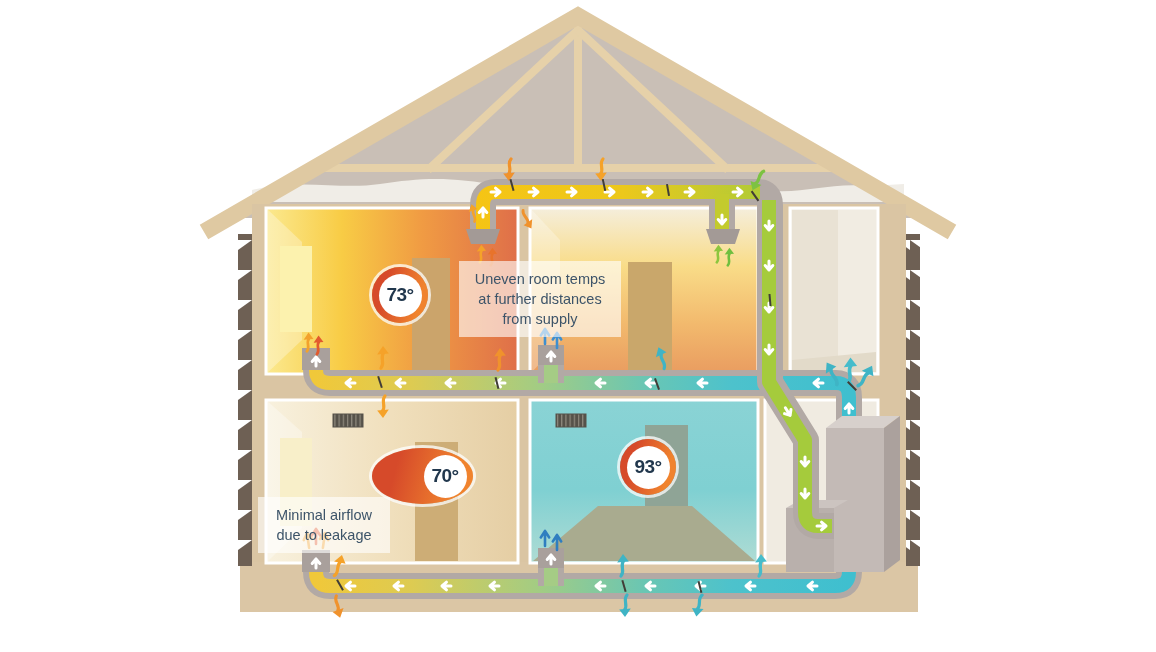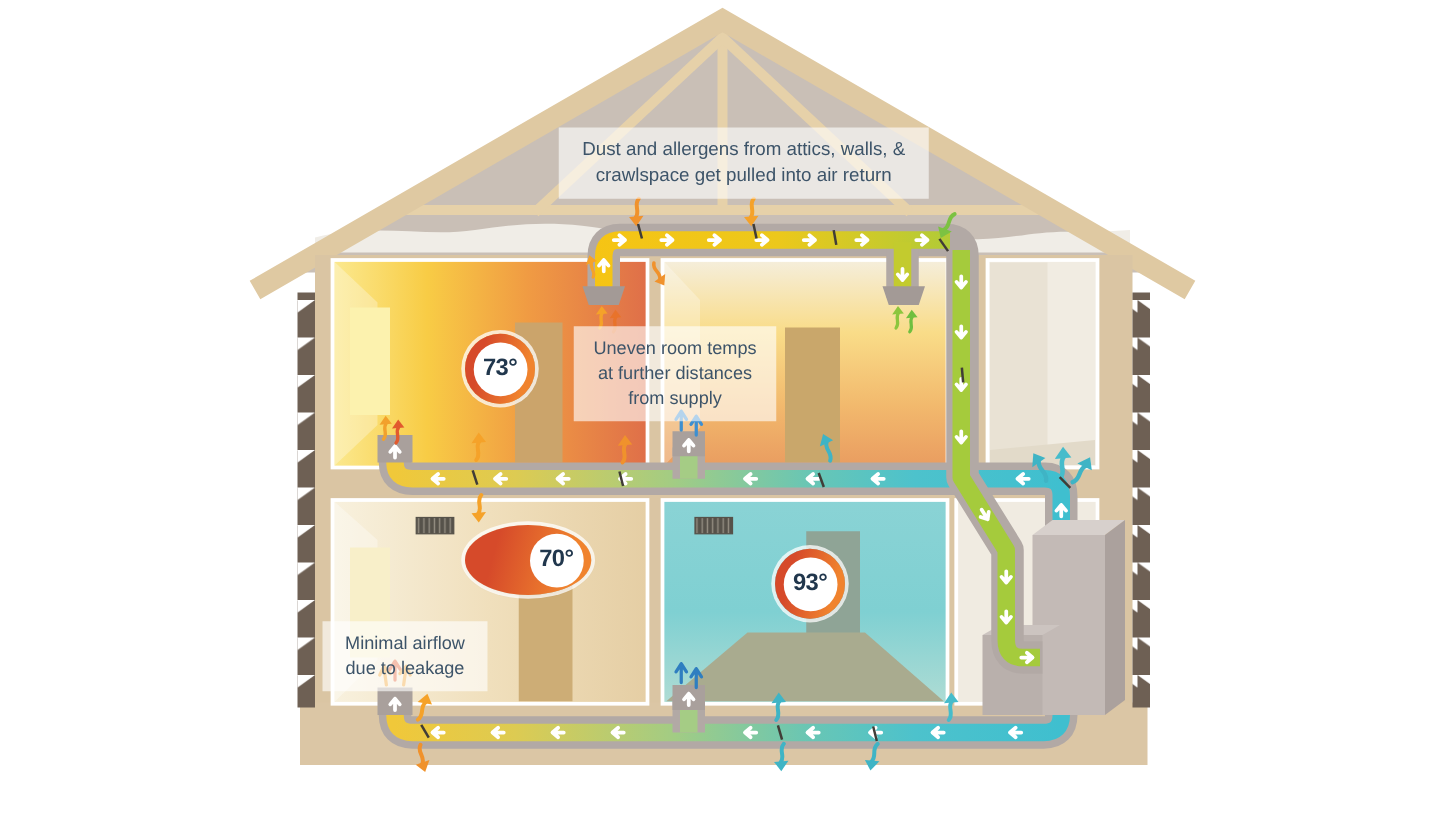--- a/index.html
+++ b/index.html
@@ -262,36 +262,32 @@
     <use href="#tick" transform="translate(497,383) rotate(76)"></use>
     <use href="#tick" transform="translate(657,384) rotate(70)"></use>
     <use href="#tick" transform="translate(340,585) rotate(60)"></use>
     <use href="#tick" transform="translate(624,586) rotate(74)"></use>
     <use href="#tick" transform="translate(700,587) rotate(76)"></use>
     <use href="#tick" transform="translate(852,386) rotate(45)"></use>
     <use href="#tick" transform="translate(770,300) rotate(85)"></use>
   </g>
 </svg>
 
-<div class="callout" style="left:447px;top:102px;width:284px;">
-  <div>Dust and allergens from attics, walls, &amp;</div>
-  <div>crawlspace get pulled into air return</div>
-</div>
 <div class="callout" style="left:258px;top:497px;width:120px;font-size:14.5px;">
   <div>Minimal airflow</div>
   <div>due to leakage</div>
 </div>
 <div class="callout" style="left:459px;top:261px;width:150px;font-size:14.5px;">
   <div>Uneven room temps</div>
   <div>at further distances</div>
   <div>from supply</div>
 </div>
 
 <div class="temp-badge" style="left:372px;top:267px;">
   <div class="inner">73°</div>
 </div>
-<div class="temp-badge" style="left:372px;top:420px;padding-left:45px;">
+<div class="temp-badge" style="left:372px;top:448px;padding-left:45px;">
   <div class="inner">70°</div>
 </div>
 <div class="temp-badge" style="left:620px;top:439px;">
   <div class="inner">93°</div>
 </div>
 </div>
 
 </body></html>

